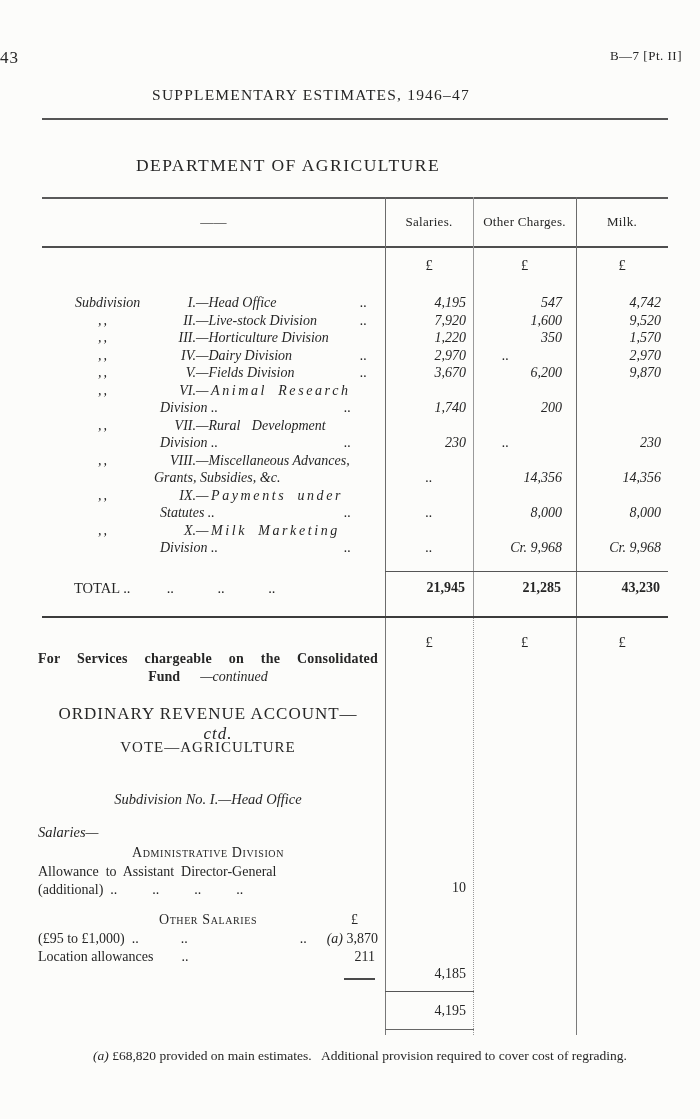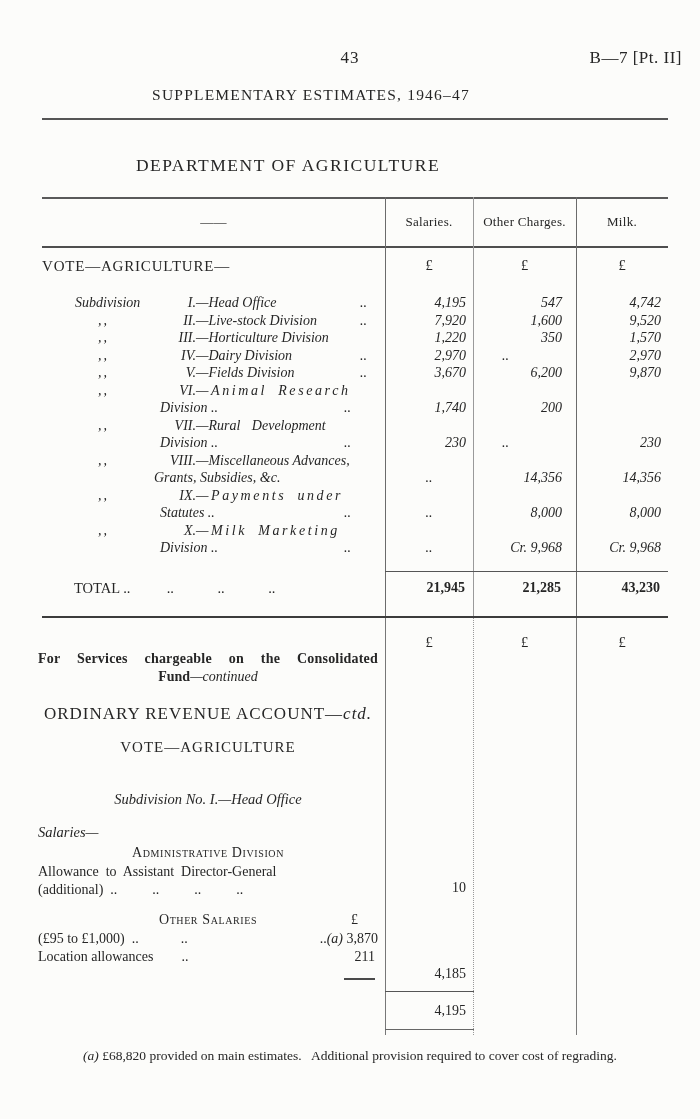--- a/index.html
+++ b/index.html
@@ -1,25 +1,25 @@
 <!DOCTYPE html>
 <html><head>
 <meta charset="utf-8">
 <style>
   html,body{margin:0;padding:0;background:#e8e8e4;}
   .page{position:relative;width:700px;height:1119px;background:#fcfcfa;overflow:hidden;
         font-family:"Liberation Serif","DejaVu Serif",serif;color:#262626;}
   .pre{white-space:pre;}
-  .it{font-style:italic;}
+  .it{font-style:italic;margin-left:20px;}
   .b{font-weight:bold;}
   .sc{font-variant:small-caps;}
 
   
-  .hdr-pagenum{position:absolute;top:48px;left:0;width:700px;text-align:center;font-size:17px;letter-spacing:1px;}
-  .hdr-ref{position:absolute;top:48px;right:18px;font-size:17px;letter-spacing:.5px;}
+  .hdr-pagenum{position:absolute;top:48px;left:0;width:700px;font-size:17px;letter-spacing:1px;}
+  .hdr-ref{position:absolute;top:48px;right:18px;font-size:13px;letter-spacing:.5px;}
   .hdr-title{position:absolute;top:86px;left:0;width:622px;text-align:center;font-size:15.5px;letter-spacing:1.2px;}
   .dept-title{position:absolute;top:155px;left:0;width:576px;text-align:center;font-size:17.5px;letter-spacing:1.5px;}
 
   
   .rule{position:absolute;background:#4a4a4a;}
   .r-title{top:118px;left:42px;width:626px;height:2px;background:#555;}
   .r-tabletop{top:197px;left:42px;width:626px;height:1.6px;background:#5a5a5a;}
   .r-thead{top:246px;left:42px;width:626px;height:1.8px;background:#4e4e4e;}
   .r-pretotal{top:571px;left:385px;width:283px;height:1.4px;background:#555;}
   .r-sectiondiv{top:616px;left:42px;width:626px;height:2.4px;background:#3c3c3c;}
@@ -110,21 +110,20 @@
   <div class="vline v2"></div>
   <div class="vline v3"></div>
 
   <div class="thead tgrid">
     <div class="th">——</div>
     <div class="th">Salaries.</div>
     <div class="th">Other Charges.</div>
     <div class="th">Milk.</div>
   </div>
 
-  <div class="vote1">VOTE—AGRICULTURE—</div>
   <div class="cur cur-s t1">£</div>
   <div class="cur cur-o t1">£</div>
   <div class="cur cur-t t1">£</div>
 
   <div class="tbody">
 
     <div class="trow">
       <div class="tlabel">
           <div class="l1">
         <span class="pfx">Subdivision</span>

